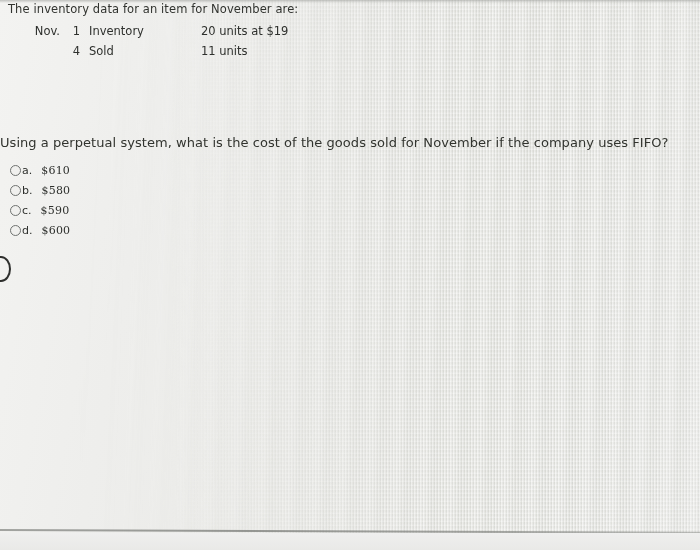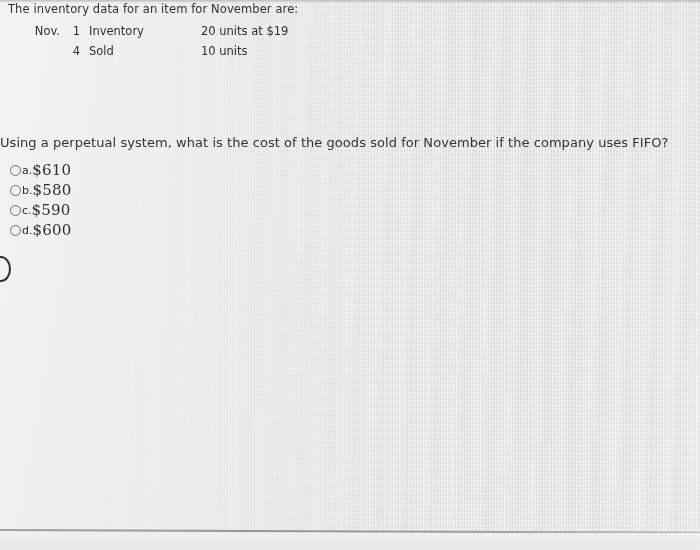--- a/index.html
+++ b/index.html
@@ -164,22 +164,22 @@
     background: #f0f0ee;
     box-sizing: border-box;
     flex: 0 0 auto;
   }
   .choice-letter {
     margin-left: 1px;
     font-size: 11px;
     color: #2e302d;
   }
   .choice-value {
-    margin-left: 0;
-    font-size: 15px;
+    margin-left: 9px;
+    font-size: 11px;
     font-family: "DejaVu Serif", serif;
     color: #2e302d;
     letter-spacing: .2px;
   }
 
   
   #edge-artifact {
     position: absolute;
     left: -9px;
     top: 256px;
@@ -233,21 +233,21 @@
       <tr>
         <td class="col-month">Nov.</td>
         <td class="col-day">1</td>
         <td class="col-kind">Inventory</td>
         <td class="col-qty">20 units at $19</td>
       </tr>
       <tr>
         <td class="col-month"></td>
         <td class="col-day">4</td>
         <td class="col-kind">Sold</td>
-        <td class="col-qty">10 units</td>
+        <td class="col-qty">11 units</td>
       </tr>
     </tbody>
   </table>
 
   <div class="question">Using a perpetual system, what is the cost of the goods sold for November if the company uses FIFO?</div>
 
   <div id="choices">
     <div class="choice">
       <span class="radio"></span>
       <span class="choice-letter">a.</span>

